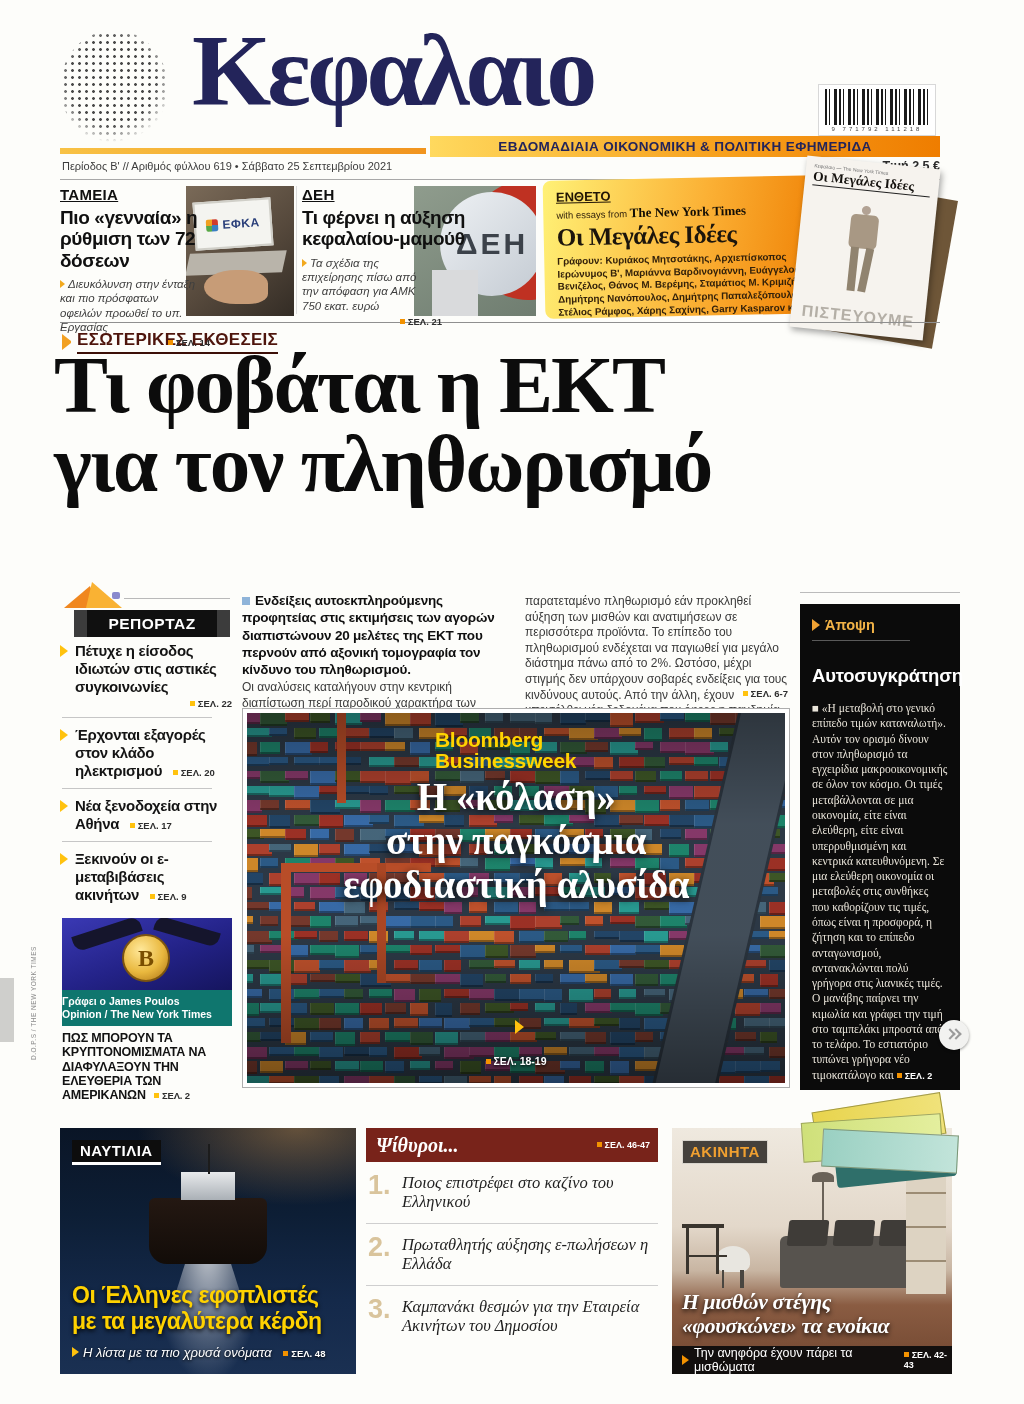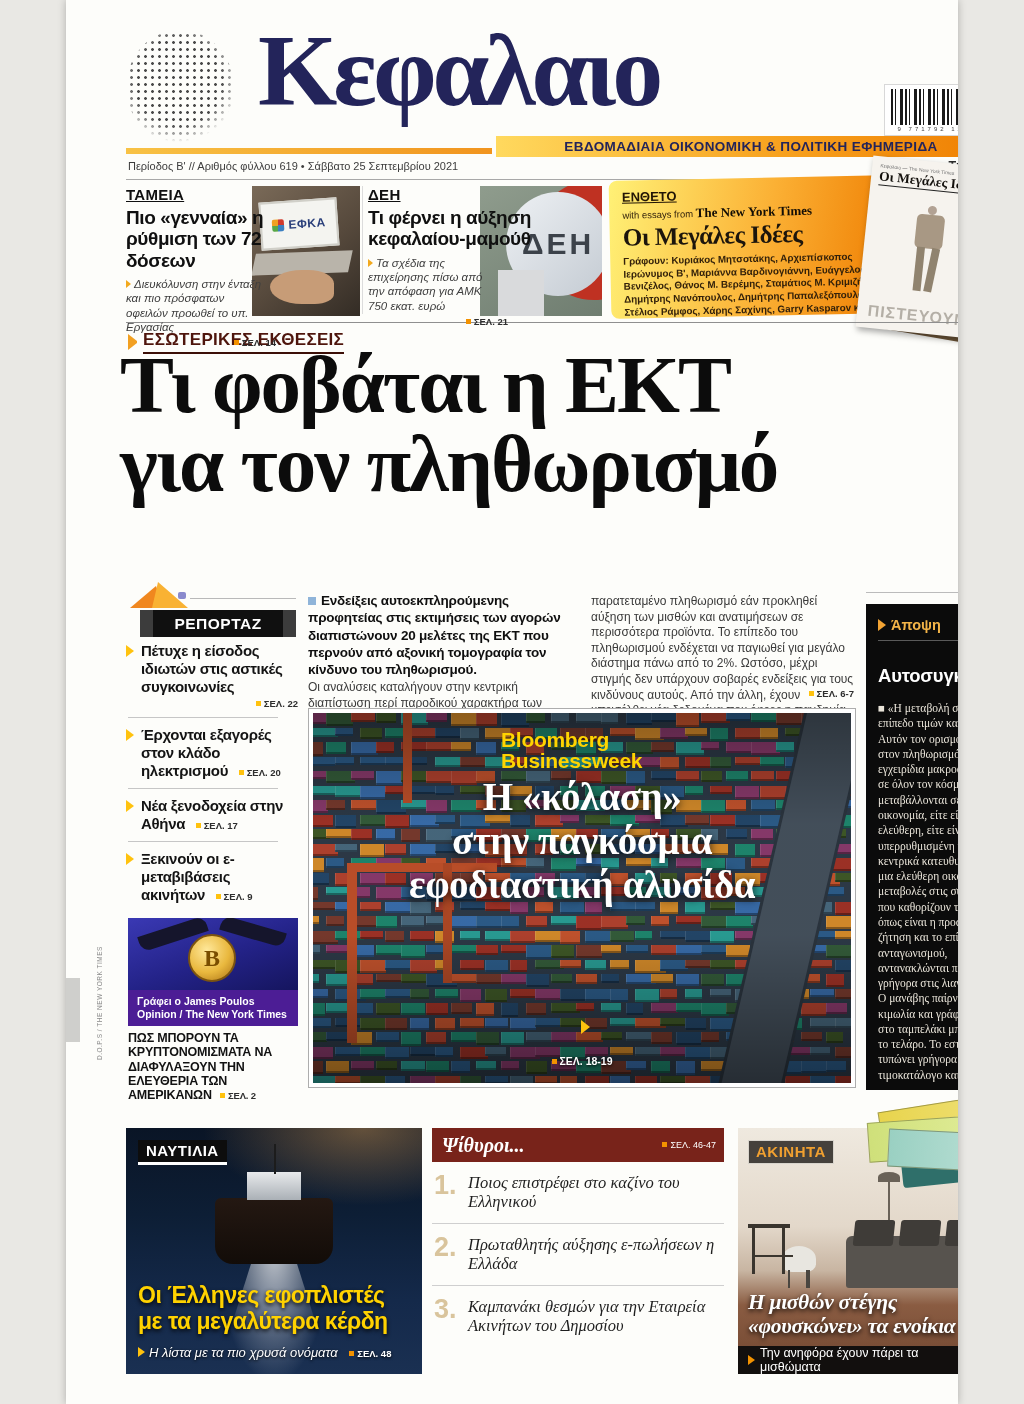--- a/index.html
+++ b/index.html
@@ -1,18 +1,18 @@
 <!DOCTYPE html>
 <html><head>
 <meta charset="utf-8">
 <style>
   * { margin:0; padding:0; box-sizing:border-box; }
   html,body { background:#e9e8e4; }
   body { font-family:"Liberation Sans", sans-serif; }
-  .page { position:relative; width:892px; height:1404px; margin:0 auto;
+  .page { position:relative; width:1024px; height:1404px; margin:0 auto;
           background:#fdfdfa; overflow:hidden; box-shadow:0 0 8px rgba(0,0,0,.25); }
   .abs { position:absolute; }
 
   
   .globe { left:60px; top:30px; width:108px; height:114px; border-radius:50%;
     background-image: radial-gradient(#4a4a4a 1.3px, transparent 1.5px);
     background-size:7px 7px; background-position:2px 2px;
     -webkit-mask-image: radial-gradient(circle at 48% 45%, #000 52%, rgba(0,0,0,.25) 68%, transparent 72%);
     mask-image: radial-gradient(circle at 48% 45%, #000 52%, rgba(0,0,0,.25) 68%, transparent 72%); }
   .masthead-title { left:192px; top:12px; width:620px; font-family:"Liberation Serif",serif;
@@ -111,21 +111,21 @@
 
   .nyt-box { left:62px; top:918px; width:170px; }
   .nyt-img { position:relative; height:72px; background:linear-gradient(160deg,#3a39b4,#232287 55%,#15155e); overflow:hidden; }
   .wing1,.wing2 { position:absolute; background:#15152c; }
   .wing1 { left:10px; top:8px; width:70px; height:16px; transform:rotate(-18deg); border-radius:0 10px 0 10px; }
   .wing2 { left:92px; top:6px; width:66px; height:15px; transform:rotate(16deg); border-radius:10px 0 10px 0; }
   .coin { position:absolute; left:60px; top:16px; width:48px; height:48px; border-radius:50%;
     background:radial-gradient(circle at 38% 32%,#ffe89a,#e9b83e 55%,#a86f14); border:2px solid #7c5410;
     display:flex; align-items:center; justify-content:center; font-family:"Liberation Serif",serif;
     font-weight:bold; font-size:24px; color:#7a4e00; }
-  .nyt-cap { background:#4c1d95; padding:5px 9px; }
+  .nyt-cap { background:#0f766e; padding:5px 0; }
   .nyt-cap div { color:#fff; font-size:10.5px; font-weight:800; line-height:1.25; }
   .nyt-head { margin-top:5px; font-size:12.5px; font-weight:900; line-height:1.13; letter-spacing:-.2px; color:#121212; }
   .vert-credit { left:30px; top:1060px; width:160px; transform:rotate(-90deg); transform-origin:left top;
     font-size:6.5px; color:#8a8a8a; letter-spacing:.5px; }
   .edge-tab { left:0; top:978px; width:14px; height:64px; background:#cfcfcc; }
 
   
   .intro { left:242px; top:592px; width:548px; height:110px; display:flex; gap:18px; }
   .intro .col { width:265px; }
   .lead-bold { font-size:13.5px; font-weight:800; color:#0f0f0f; line-height:1.28; letter-spacing:-.2px; }
@@ -182,21 +182,21 @@
     letter-spacing:.5px; padding:2px 8px 3px; box-shadow:0 3px 0 #fff; }
   .naut-head { position:absolute; left:12px; bottom:40px; font-size:23px; font-weight:900; letter-spacing:-.5px;
     color:#ffd200; line-height:1.1; text-shadow:0 2px 4px rgba(0,0,0,.9); }
   .naut-dek { position:absolute; left:12px; bottom:14px; color:#fff; font-size:13px; font-style:italic; text-shadow:0 1px 3px #000; }
   .naut-dek .arr { display:inline-block; width:0; height:0; border-left:7px solid #ffc20e; border-top:5px solid transparent; border-bottom:5px solid transparent; margin-right:4px; }
   .naut-dek .pg { font-style:normal; font-size:9.5px; font-weight:800; margin-left:8px; }
 
   .psith { left:366px; top:1128px; width:292px; }
   .psith-head { height:34px; background:#78231a; display:flex; align-items:center; justify-content:space-between; padding:0 8px 0 10px; }
   .psith-head .t { font-family:"Liberation Serif",serif; font-style:italic; font-weight:bold; font-size:20px; color:#fff; }
-  .psith-head .pg { font-size:9px; font-weight:400; color:#fff; }
+  .psith-head .pg { font-size:9px; font-weight:700; color:#fff; }
   .psith-item { display:flex; align-items:flex-start; padding:11px 0 11px 2px; border-bottom:1px solid #cfcfcf; }
   .psith-item:last-child { border-bottom:none; }
   .psith-item .num { width:34px; font-size:27px; font-weight:900; color:#d9c49c; line-height:.9; }
   .psith-item .txt { font-family:"Liberation Serif",serif; font-style:italic; font-size:16.5px; color:#1f1f1f; line-height:1.18; width:250px; }
 
   .akinita { left:672px; top:1128px; width:280px; height:246px; }
   .room { position:absolute; inset:0; overflow:hidden;
     background:linear-gradient(180deg,#efe9df 0%,#e3d8ca 40%,#c8b5a2 58%,#8a5c42 72%,#6f452f 100%); }
   .sofa { position:absolute; left:108px; top:108px; width:150px; height:52px; background:#57534e; border-radius:6px 6px 3px 3px; }
   .cushion { position:absolute; top:-16px; width:40px; height:26px; background:#3f3c38; border-radius:3px; transform:skewX(-6deg); }

